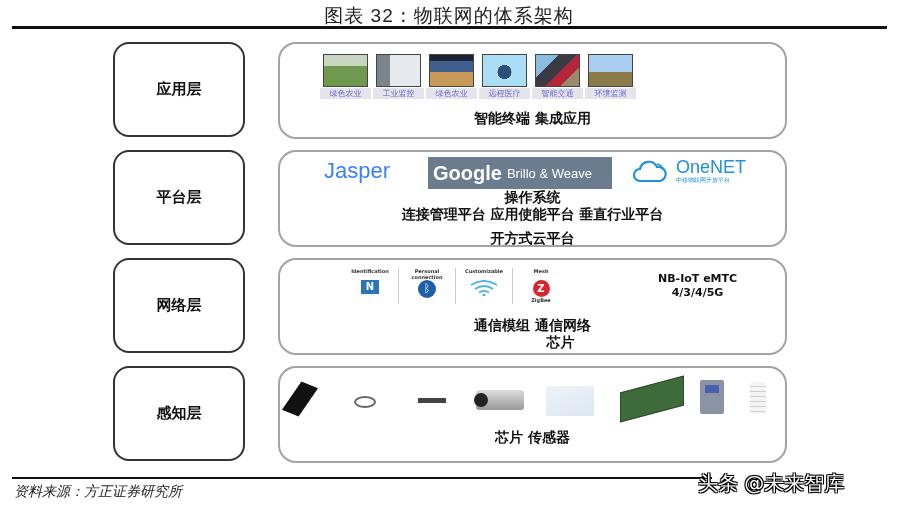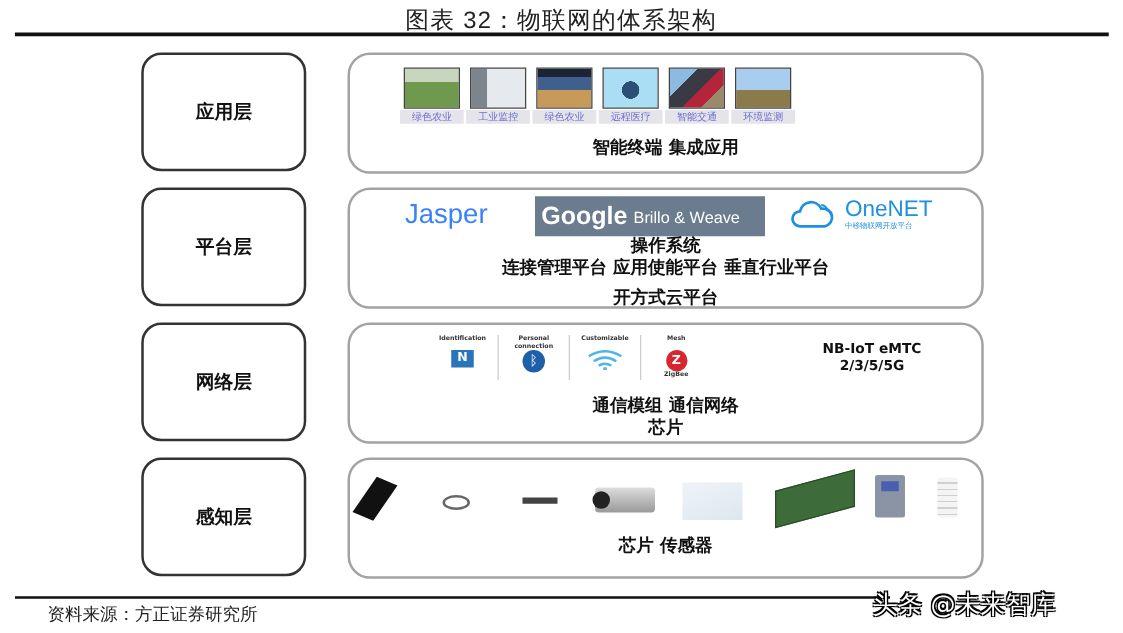--- a/index.html
+++ b/index.html
@@ -39,21 +39,21 @@
   .net-icons { position:absolute; left:62px; top:8px; display:flex; align-items:flex-start; }
   .net-item { width:56px; display:flex; flex-direction:column; align-items:center; border-right:1px solid #ccc; height:36px; }
   .net-item:last-child { border-right:none; }
   .net-item .lbl { font-size:5px; color:#333; text-align:center; line-height:6px; height:12px; font-weight:bold; }
   .nb { position:absolute; left:378px; top:12px; text-align:center; font-weight:bold; font-size:11px; line-height:14px; }
 
   
   .sensors { position:absolute; left:8px; top:10px; width:490px; height:42px; }
   .sensor { position:absolute; }
 
-  .source { position:absolute; left:38px; top:483px; font-family:"DejaVu Serif", serif; font-size:14px; color:#222; }
+  .source { position:absolute; left:14px; top:483px; font-family:"DejaVu Serif", serif; font-style:italic; font-size:14px; color:#222; }
   .watermark { position:absolute; left:698px; top:470px; font-size:20px; color:#fff;
                text-shadow: 0 0 2px #000, 1px 1px 0 #000, -1px -1px 0 #000, 1px -1px 0 #000, -1px 1px 0 #000; }
 </style>
 </head>
 <body>
 
 <div class="title">图表 32：物联网的体系架构</div>
 <div class="rule top"></div>
 
 <div class="label-box r1">应用层</div>
@@ -130,24 +130,24 @@
       </svg>
     </div>
     <div class="net-item">
       <div class="lbl">Mesh</div>
       <div style="width:17px;height:17px;border-radius:50%;background:#d7262e;color:#fff;font-size:10px;font-weight:bold;text-align:center;line-height:17px;">Z</div>
       <div class="lbl" style="height:auto;font-size:5px;">ZigBee</div>
     </div>
   </div>
   <div class="nb">
     <div>NB-IoT eMTC</div>
-    <div>2/3/5/5G</div>
+    <div>4/3/4/5G</div>
   </div>
   <div class="line-text" style="top:57px;">通信模组  通信网络</div>
-  <div class="line-text" style="top:74px;">芯片</div>
+  <div class="line-text" style="top:74px;padding-left:28px;">芯片</div>
 </div>
 
 <div class="label-box r4">感知层</div>
 <div class="content-box r4">
   <div class="sensors">
     <div class="sensor" style="left:2px;top:6px;width:20px;height:30px;background:#111;transform:skewX(-18deg) rotate(20deg);"></div>
     <div class="sensor" style="left:66px;top:18px;width:18px;height:8px;border:2px solid #666;border-radius:50%;"></div>
     <div class="sensor" style="left:130px;top:20px;width:28px;height:5px;background:#444;"></div>
     <div class="sensor" style="left:188px;top:12px;width:48px;height:20px;background:linear-gradient(#ddd,#999);border-radius:3px;">
       <div style="position:absolute;left:-2px;top:3px;width:14px;height:14px;border-radius:50%;background:#222;"></div>

